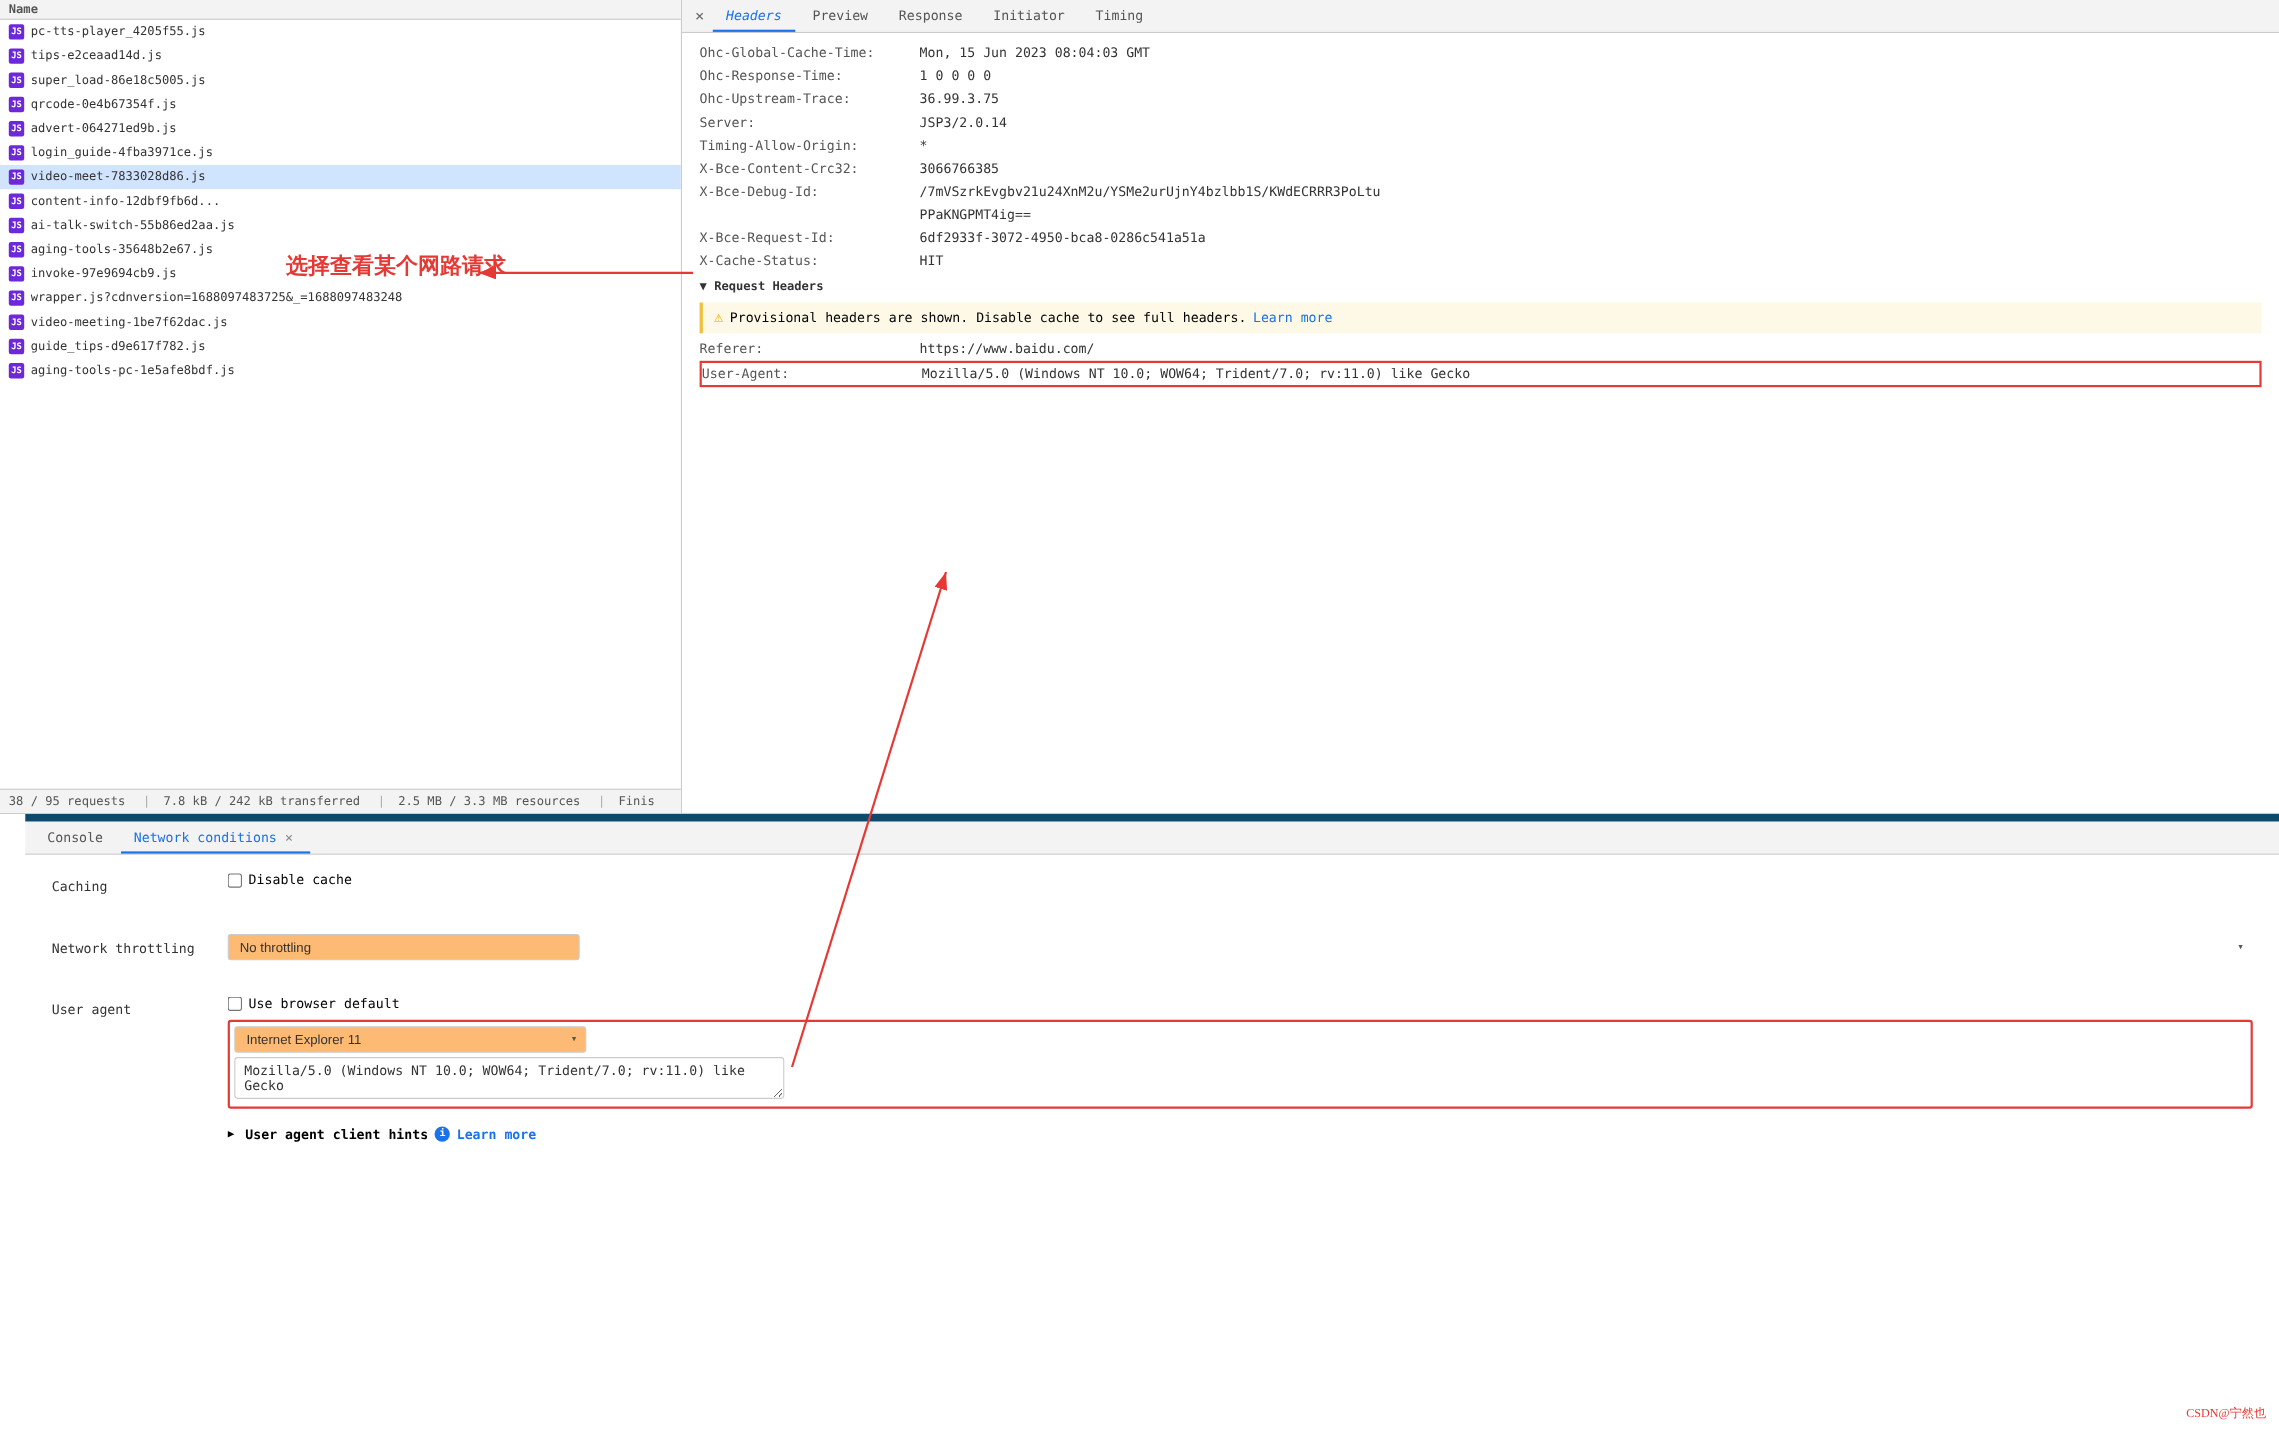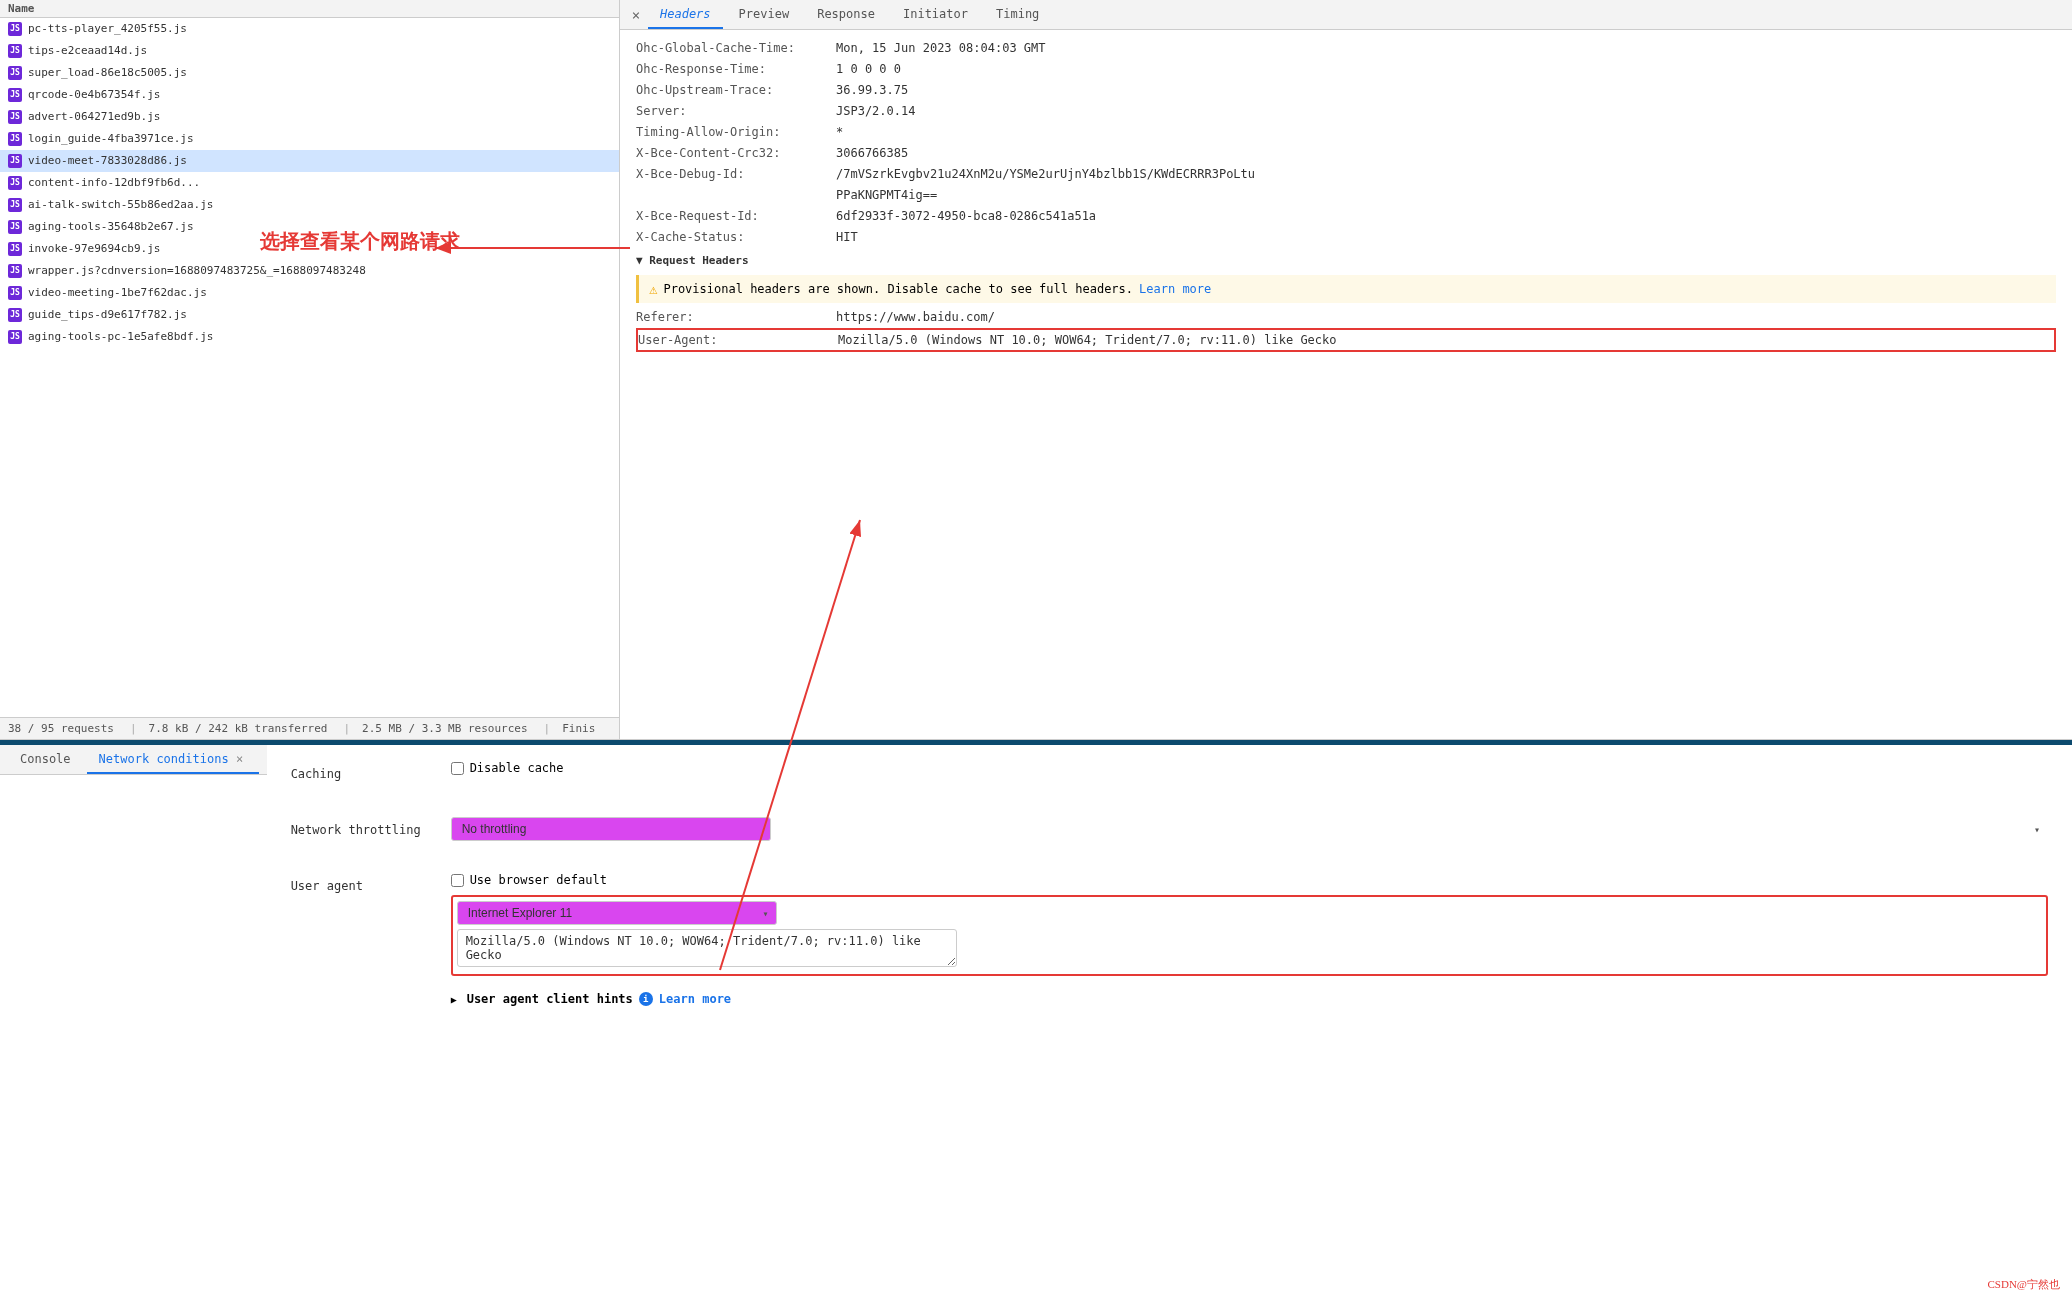--- a/index.html
+++ b/index.html
@@ -183,24 +183,25 @@
 
     .highlighted-row {
       border: 2px solid #e53935 !important;
       background: #fff;
     }
 
     
     .bottom-panel {
       height: 560px;
       min-height: 560px;
-      border-top: 5px solid #0c4a6e;
-      display: flex;
-      flex-direction: row;
+      border-top: 7px solid #0c4a6e;
+      display: flex;
+      flex-direction: column;
       background: #fff;
+      margin-left: 23px;
     }
 
     .bottom-tabs {
       display: flex;
       align-items: center;
       border-bottom: 1px solid #ccc;
       background: #f3f3f3;
       height: 30px;
       padding: 0 8px;
       gap: 4px;
@@ -270,21 +271,21 @@
     }
 
     .nc-select-wrapper {
       position: relative;
       display: inline-block;
     }
 
     .nc-select {
       appearance: none;
       -webkit-appearance: none;
-      background: #d946ef;
+      background: #fdba74;
       border: 1px solid #ccc;
       border-radius: 3px;
       padding: 4px 28px 4px 10px;
       font-size: 12px;
       width: 320px;
       cursor: pointer;
       color: #333;
     }
 
     .select-arrow {

